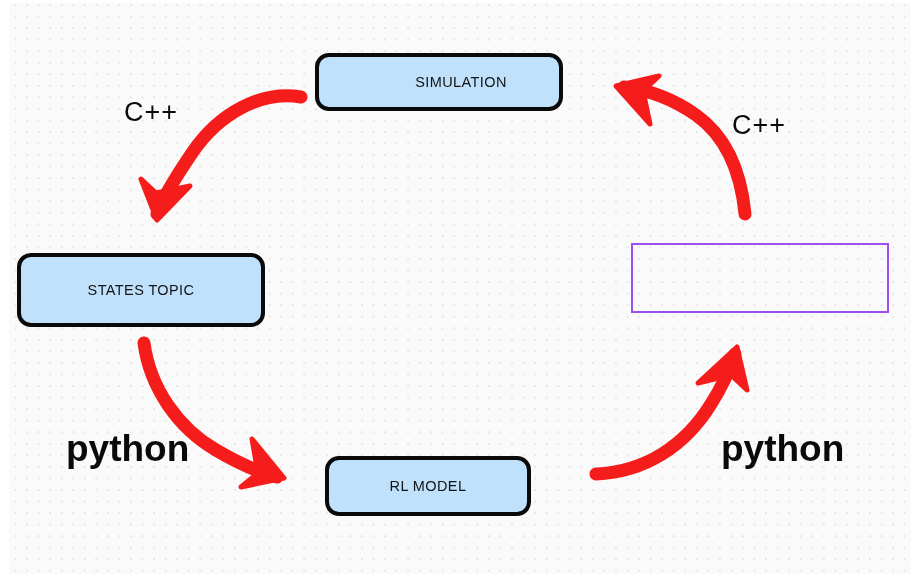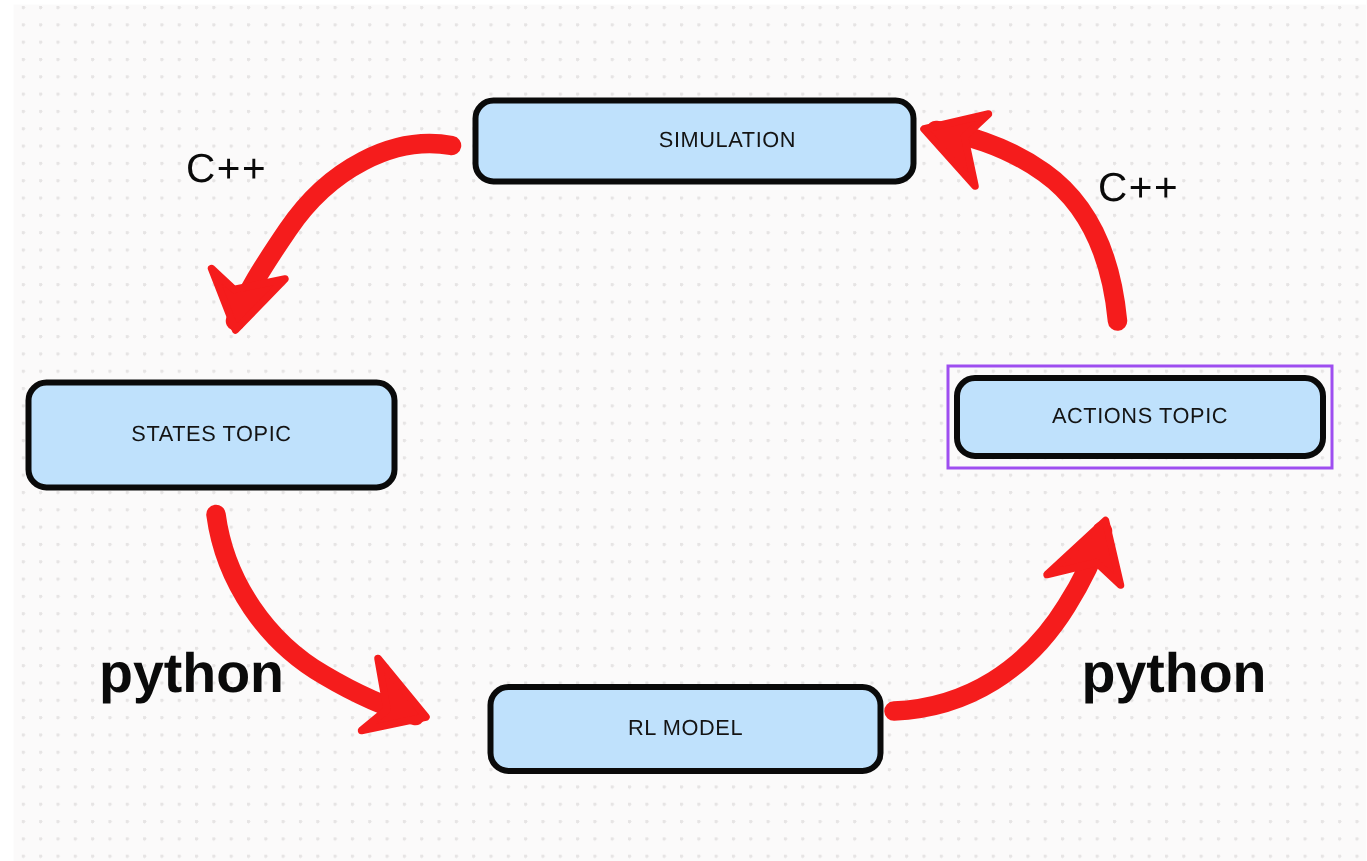--- a/index.html
+++ b/index.html
@@ -49,24 +49,24 @@
     display: flex;
     align-items: center;
     justify-content: center;
     color: #141414;
     font-size: 14.5px;
     letter-spacing: 0.4px;
     font-family: "Liberation Sans", sans-serif;
     white-space: nowrap;
   }
 
-  #node-simulation   { left: 315px; top: 65px;  width: 296px; height: 58px; padding-left: 44px; }
+  #node-simulation   { left: 315px; top: 53px;  width: 248px; height: 58px; padding-left: 44px; }
   #node-states       { left: 17px;  top: 253px; width: 248px; height: 74px; }
   #node-actions      { left: 636px; top: 250px; width: 248px; height: 56px; }
-  #node-rlmodel      { left: 325px; top: 456px; width: 264px; height: 60px; }
+  #node-rlmodel      { left: 325px; top: 456px; width: 206px; height: 60px; }
 
   
   #actions-selection {
     position: absolute;
     left: 631px;
     top: 243px;
     width: 258px;
     height: 70px;
     box-sizing: border-box;
     border: 2.5px solid #9e4ef0;
@@ -156,21 +156,20 @@
                L 643,91
                L 650,124
                Z" fill="#f51c1c" stroke="#f51c1c" stroke-width="5" stroke-linejoin="round"></path>
     </g>
   </svg>
 
   <div class="node" id="node-simulation">SIMULATION</div>
 
   <div class="node" id="node-states">STATES TOPIC</div>
 
-  <div class="node" id="node-actions">ACTIONS TOPIC</div>
 
   <div id="actions-selection"></div>
 
   <div class="node" id="node-rlmodel">RL MODEL</div>
 
   <div class="edge-label label-cpp" id="label-cpp-left">C++</div>
 
   <div class="edge-label label-cpp" id="label-cpp-right">C++</div>
 
   <div class="edge-label label-python" id="label-python-left">python</div>

